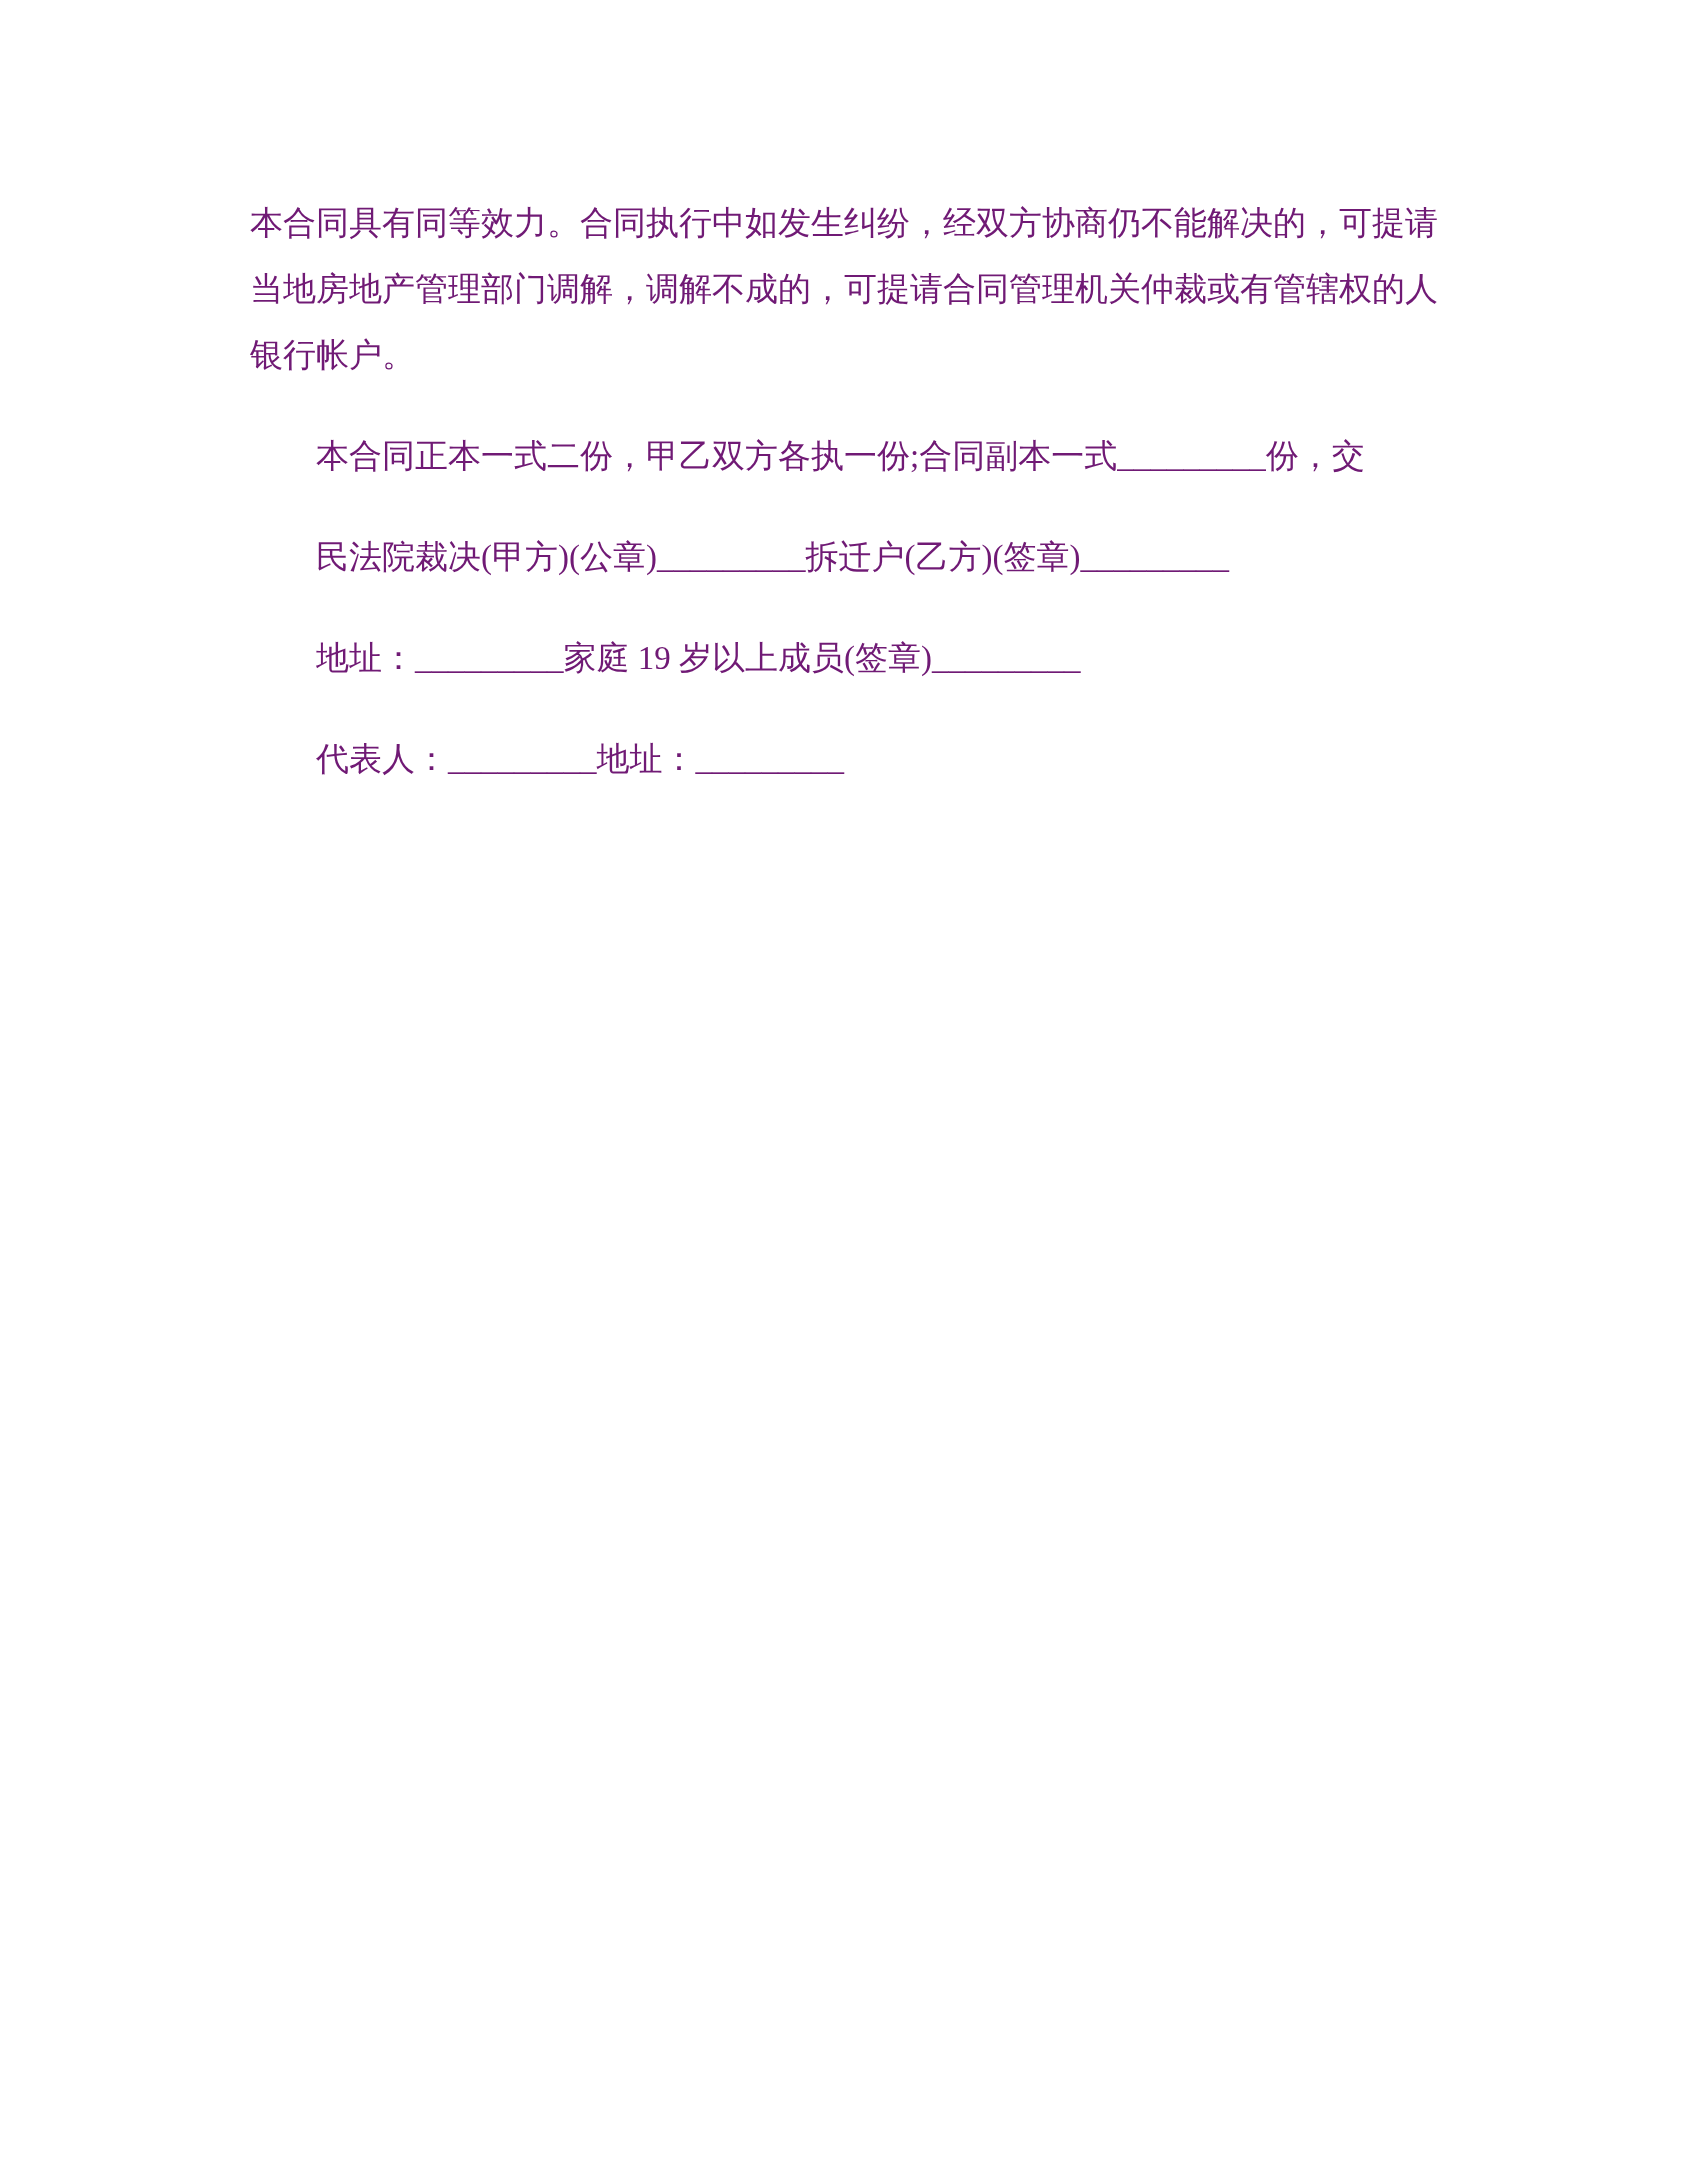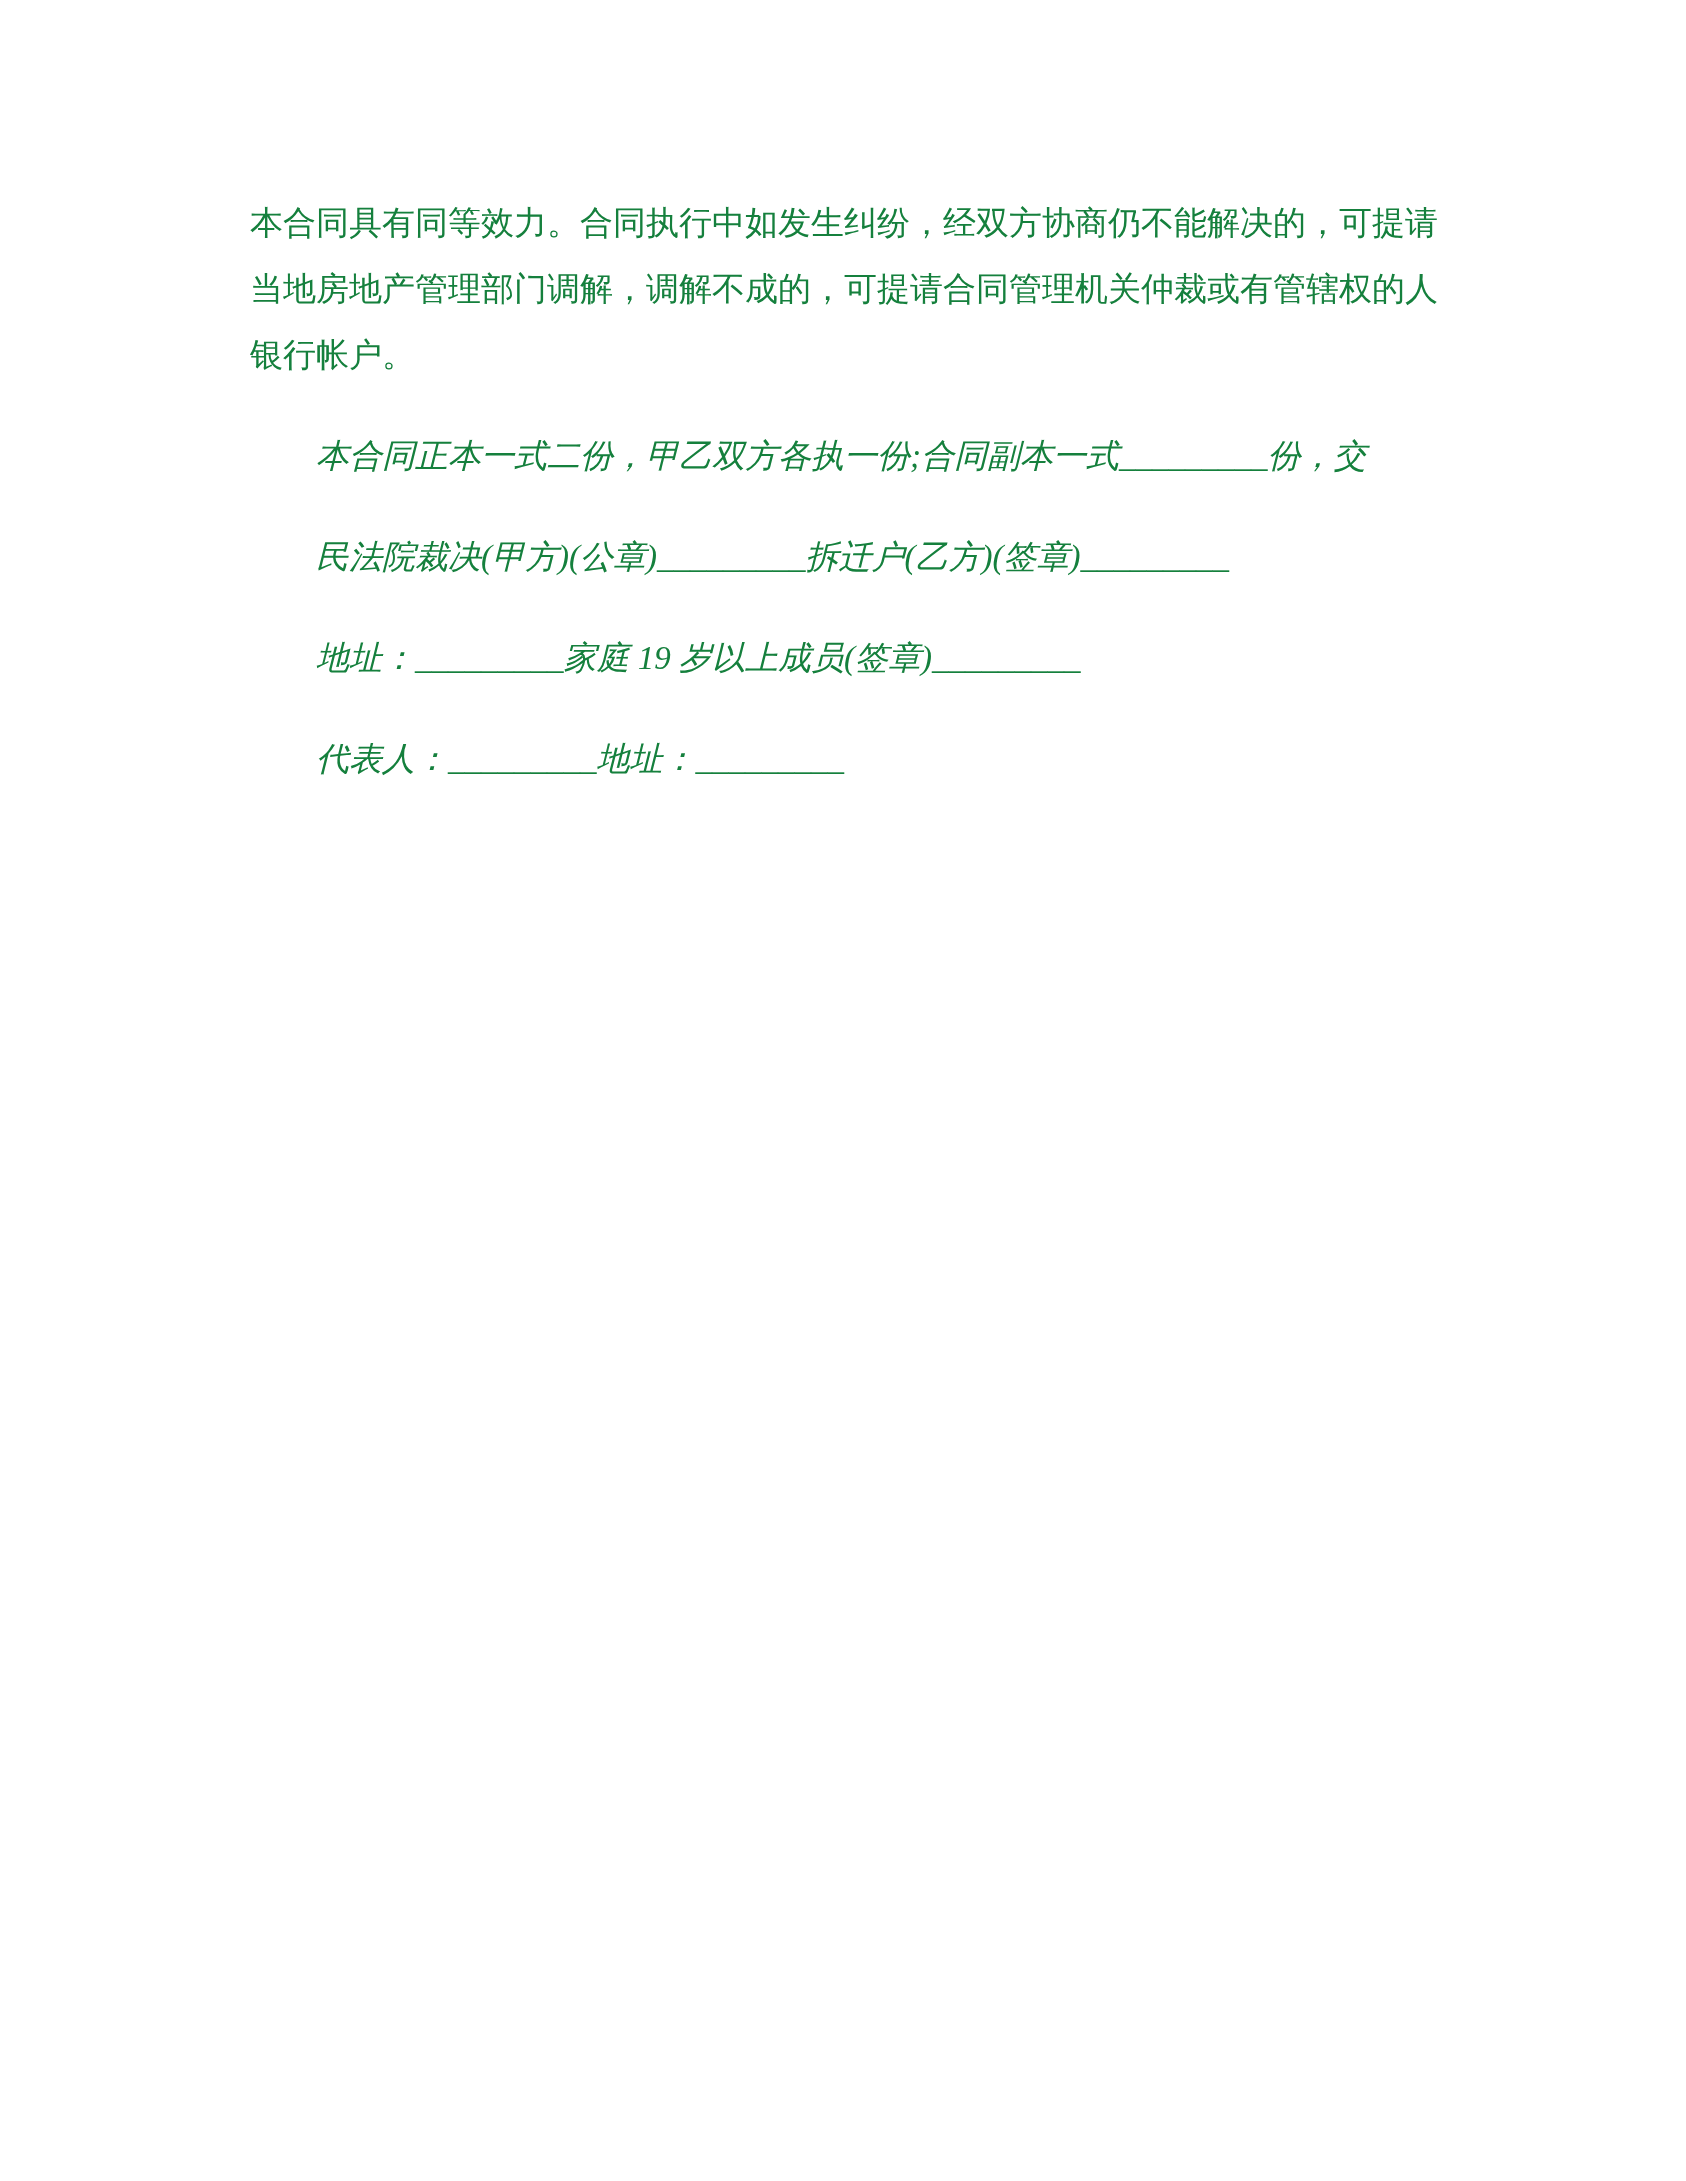--- a/index.html
+++ b/index.html
@@ -19,36 +19,35 @@
     top: 0;
     width: 1686px;
     height: 2182px;
     background: #ffffff;
   }
   .doc-body {
     position: absolute;
     left: 250px;
     top: 190px;
     width: 1221px;
-    color: #15803d;
+    color: #701a75;
     font-family: "Liberation Serif", "DejaVu Serif", serif;
     font-size: 33px;
     line-height: 66px;
     font-weight: 400;
   }
   .para {
     margin: 0 0 35px 0;
   }
   .line {
     white-space: pre;
     min-height: 66px;
   }
   .line.indent {
     padding-left: 66px;
-    font-style: italic;
   }
 </style>
 </head>
 <body>
 
 <div class="page">
   <div class="doc-body">
 
     <div class="para">
       <div class="line">本合同具有同等效力。合同执行中如发生纠纷，经双方协商仍不能解决的，可提请</div>

